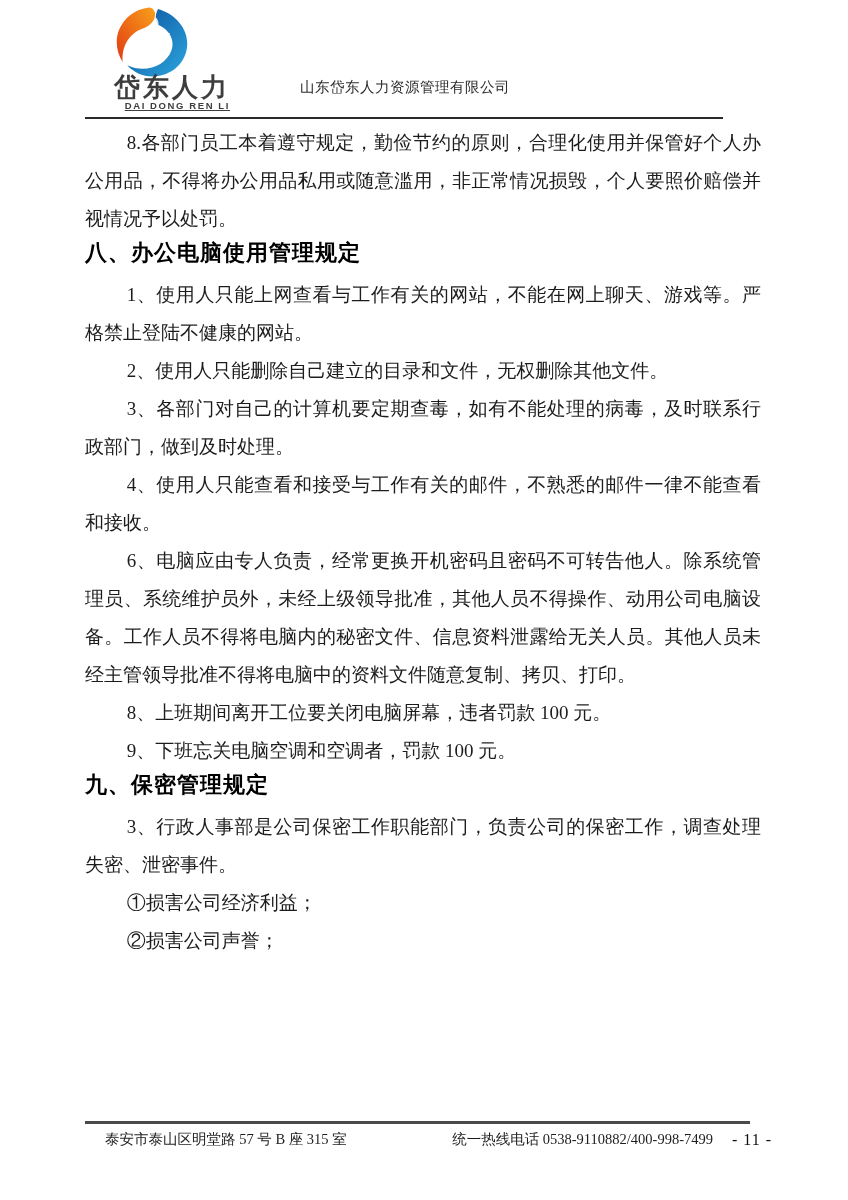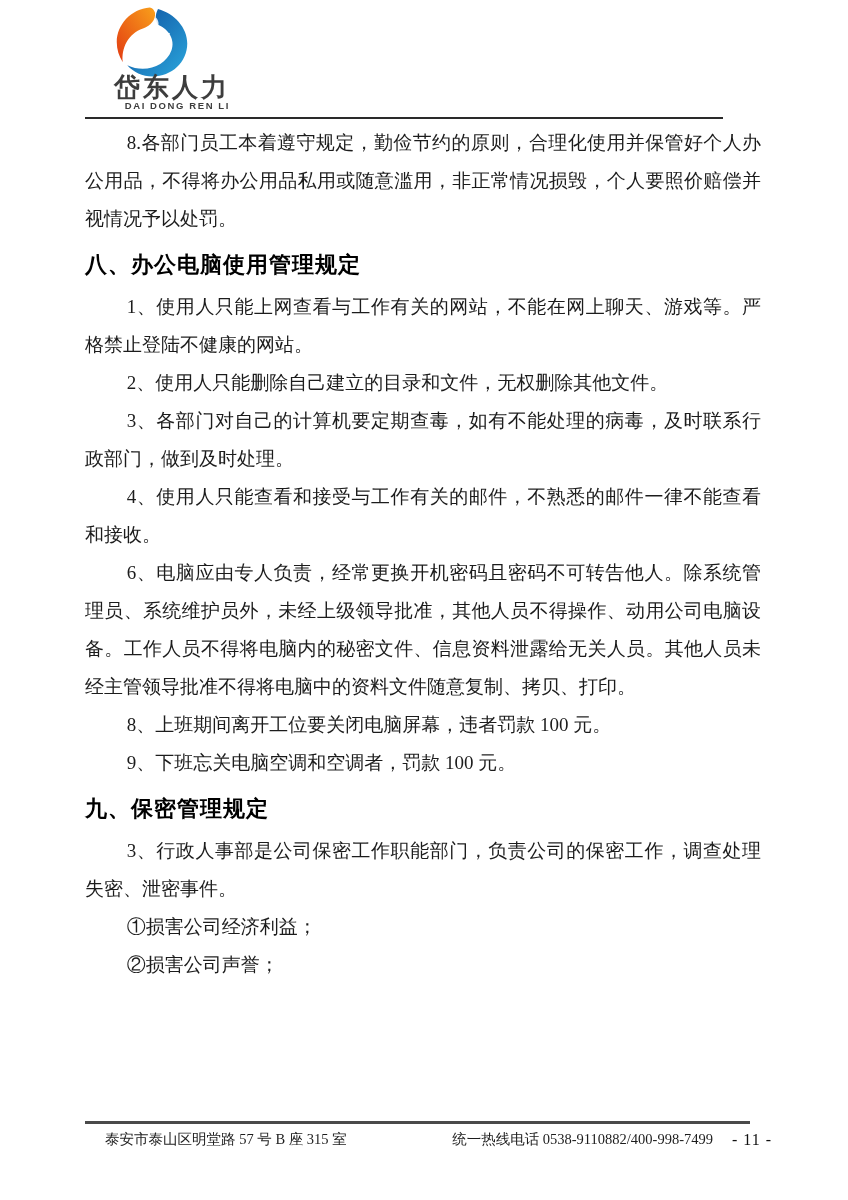--- a/index.html
+++ b/index.html
@@ -9,34 +9,34 @@
     background:#ffffff;
     margin:0 auto;
     font-family:"Liberation Serif","DejaVu Serif",serif;
     color:#1c1c1c;
     overflow:hidden;
   }
   
   .logo{position:absolute;left:100px;top:6px;width:130px;text-align:right;}
   .logo svg{display:block;margin-left:14px;}
   .logo-cn{font-size:26px;font-weight:bold;letter-spacing:3px;color:#3d3d3d;line-height:26px;margin-top:-4px;font-family:"Liberation Sans","DejaVu Sans",sans-serif;}
-  .logo-en{font-size:9.5px;font-weight:bold;letter-spacing:1.6px;color:#3d3d3d;line-height:12px;font-family:"Liberation Sans","DejaVu Sans",sans-serif;}
+  .logo-en{font-size:9.5px;font-weight:bold;letter-spacing:1.6px;color:#3d3d3d;line-height:12px;font-family:"Liberation Sans","DejaVu Sans",sans-serif;text-decoration:underline;}
   .company-name{
     position:absolute;left:300px;top:78px;width:260px;
     font-size:14.5px;letter-spacing:0.5px;color:#2b2b2b;
   }
   .header-rule{position:absolute;left:85px;top:117px;width:638px;height:2px;background:#2a2a2a;}
   
   .content{
     position:absolute;left:85px;top:124px;width:676px;
     font-size:19px;line-height:38px;text-align:justify;
   }
   .para{margin:0;text-indent:2.2em;}
   .sec-title{
-    margin:12px 0 8px 0;
+    margin:0 0 8px 0;
     font-size:22px;font-weight:bold;color:#000;
     line-height:30px;text-indent:0;letter-spacing:1px;
   }
   
   .footer-rule{position:absolute;left:85px;top:1121px;width:665px;height:3px;background:#4a4a4a;}
   .addr{position:absolute;left:105px;top:1130px;font-size:14.5px;color:#1c1c1c;}
   .hotline{position:absolute;right:135px;top:1130px;font-size:14.5px;color:#1c1c1c;}
   .pagenum{position:absolute;right:76px;top:1131px;font-size:16px;color:#111;letter-spacing:1px;}
 </style>
 </head>
@@ -57,20 +57,21 @@
         </linearGradient>
       </defs>
       <path fill="url(#og)" d="M47,2 C22,4 3,25 3,48 c0,10 3,19 8,27 C9,56 18,37 38,30 c11,-4 17,-12 16,-21 C53,5 50,2 47,2 Z"></path>
       <path fill="url(#bg)" d="M58,4 C80,10 97,29 97,50 c0,25 -21,44 -46,44 c-14,0 -26,-6 -34,-15 c23,11 51,2 59,-20 C81,46 73,31 58,25 c-4,-6 -4,-13 0,-21 Z"></path>
       <path fill="#ffffff" d="M36,62 C45,46 58,38 74,36 l-7,13 c-12,3 -22,9 -31,15 Z"></path>
       <path fill="#ffffff" d="M44,30 c6,-3 10,-8 11,-15 c4,4 5,10 2,15 c-3,5 -9,7 -13,0 Z" opacity="0.85"></path>
     </svg>
     <div class="logo-cn">岱东人力</div>
     <div class="logo-en">DAI DONG REN LI</div>
   </div>
+  <div class="company-name">山东岱东人力资源管理有限公司</div>
   <div class="header-rule"></div>
 
   <main class="content">
     <p class="para">8.各部门员工本着遵守规定，勤俭节约的原则，合理化使用并保管好个人办公用品，不得将办公用品私用或随意滥用，非正常情况损毁，个人要照价赔偿并视情况予以处罚。</p>
 
     <h2 class="sec-title">八、办公电脑使用管理规定</h2>
     <p class="para">1、使用人只能上网查看与工作有关的网站，不能在网上聊天、游戏等。严格禁止登陆不健康的网站。</p>
     <p class="para">2、使用人只能删除自己建立的目录和文件，无权删除其他文件。</p>
     <p class="para">3、各部门对自己的计算机要定期查毒，如有不能处理的病毒，及时联系行政部门，做到及时处理。</p>
     <p class="para">4、使用人只能查看和接受与工作有关的邮件，不熟悉的邮件一律不能查看和接收。</p>

